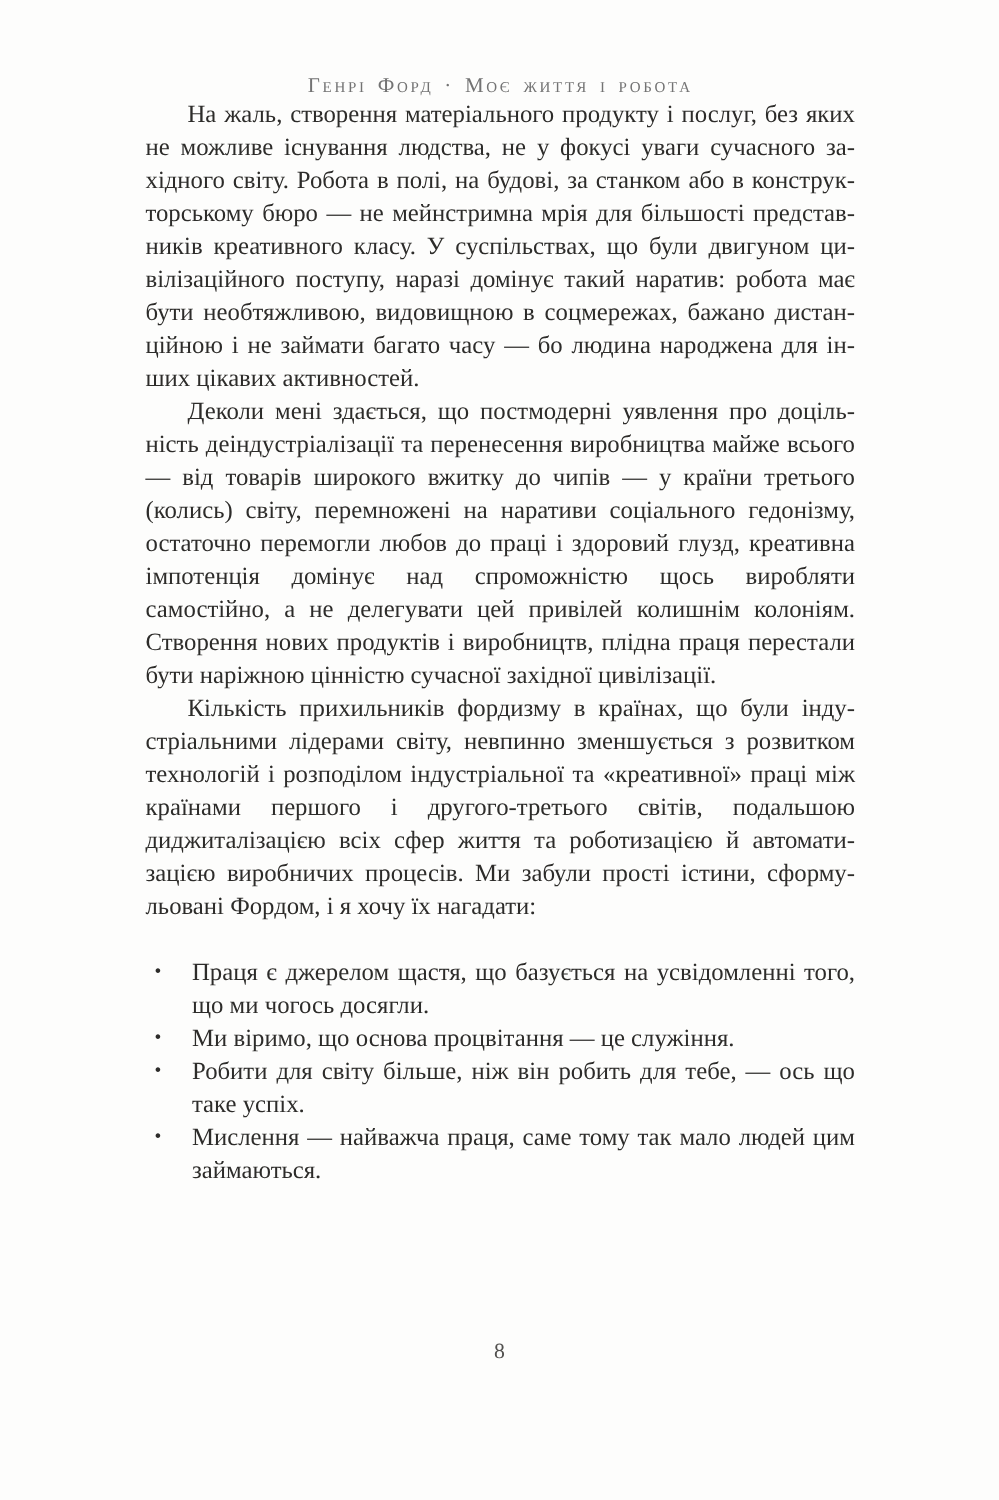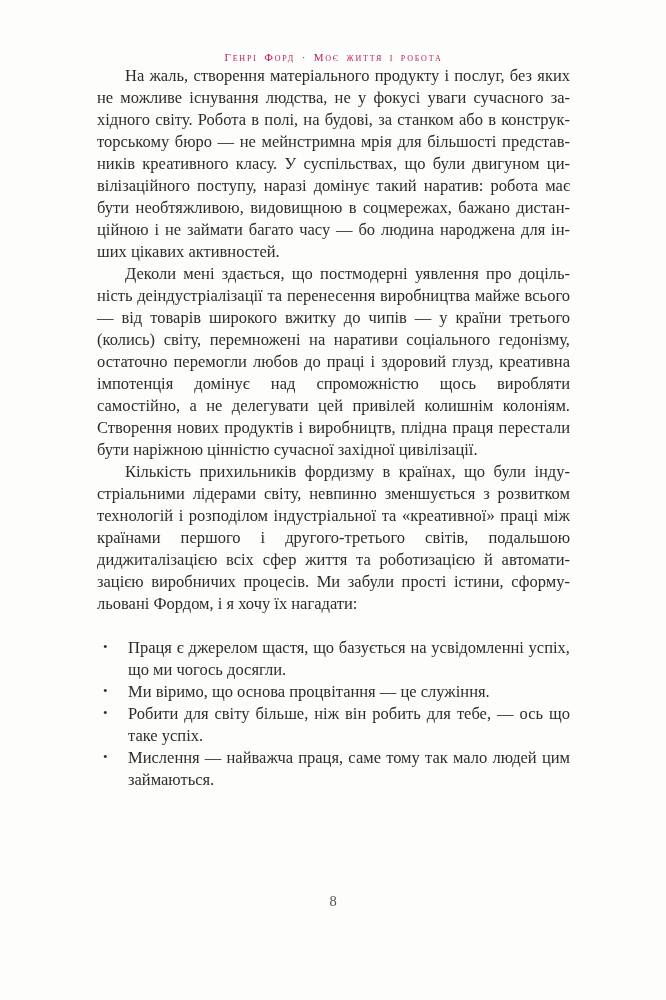--- a/index.html
+++ b/index.html
@@ -17,24 +17,24 @@
   .page {
     position: absolute;
     inset: 0;
     background: #fdfdfc;
     padding: 50px 96px 0 97px;
     box-sizing: border-box;
   }
   .running-head {
     text-align: center;
     font-variant: small-caps;
-    font-size: 11px;
+    font-size: 14px;
     line-height: 15px;
     letter-spacing: 1.8px;
-    color: #be185d;
+    color: #737373;
     word-spacing: 2px;
   }
   .body-text {
     font-size: 16.5px;
     line-height: 22px;
     color: #2d2c2a;
     text-align: justify;
     hyphens: manual;
     -webkit-hyphens: manual;
   }
@@ -86,21 +86,21 @@
 
     <p class="indent">На жаль, створення матеріального продукту і послуг, без яких не можливе існування людства, не у фокусі уваги сучасного за­хідного світу. Робота в полі, на будові, за станком або в конструк­торському бюро — не мейнстримна мрія для більшості представ­ників креативного класу. У суспільствах, що були двигуном ци­вілізаційного поступу, наразі домінує такий наратив: робота має бути необтяжливою, видовищною в соцмережах, бажано дистан­ційною і не займати багато часу — бо людина народжена для ін­ших цікавих активностей.</p>
 
     <p class="indent">Деколи мені здається, що постмодерні уявлення про доціль­ність деіндустріалізації та перенесення виробництва майже всього — від товарів широкого вжитку до чипів — у країни тре­тього (колись) світу, перемножені на наративи соціального ге­донізму, остаточно перемогли любов до праці і здоровий глузд, креативна імпотенція домінує над спроможністю щось виробля­ти самостійно, а не делегувати цей привілей колишнім колоніям. Створення нових продуктів і виробництв, плідна праця переста­ли бути наріжною цінністю сучасної західної цивілізації.</p>
 
     <p class="indent">Кількість прихильників фордизму в країнах, що були інду­стріальними лідерами світу, невпинно зменшується з розвит­ком технологій і розподілом індустріальної та «креативної» пра­ці між країнами першого і другого-третього світів, подальшою диджиталізацією всіх сфер життя та роботизацією й автомати­зацією виробничих процесів. Ми забули прості істини, сформу­льовані Фордом, і я хочу їх нагадати:</p>
 
     <ul class="principles-list">
       <li>
         <span class="marker">•</span>
-        <span>Праця є джерелом щастя, що базується на усвідомленні успіх, що ми чогось досягли.</span>
+        <span>Праця є джерелом щастя, що базується на усвідомленні того, що ми чогось досягли.</span>
       </li>
       <li>
         <span class="marker">•</span>
         <span>Ми віримо, що основа процвітання — це служіння.</span>
       </li>
       <li>
         <span class="marker">•</span>
         <span>Робити для світу більше, ніж він робить для тебе, — ось що таке успіх.</span>
       </li>
       <li>

